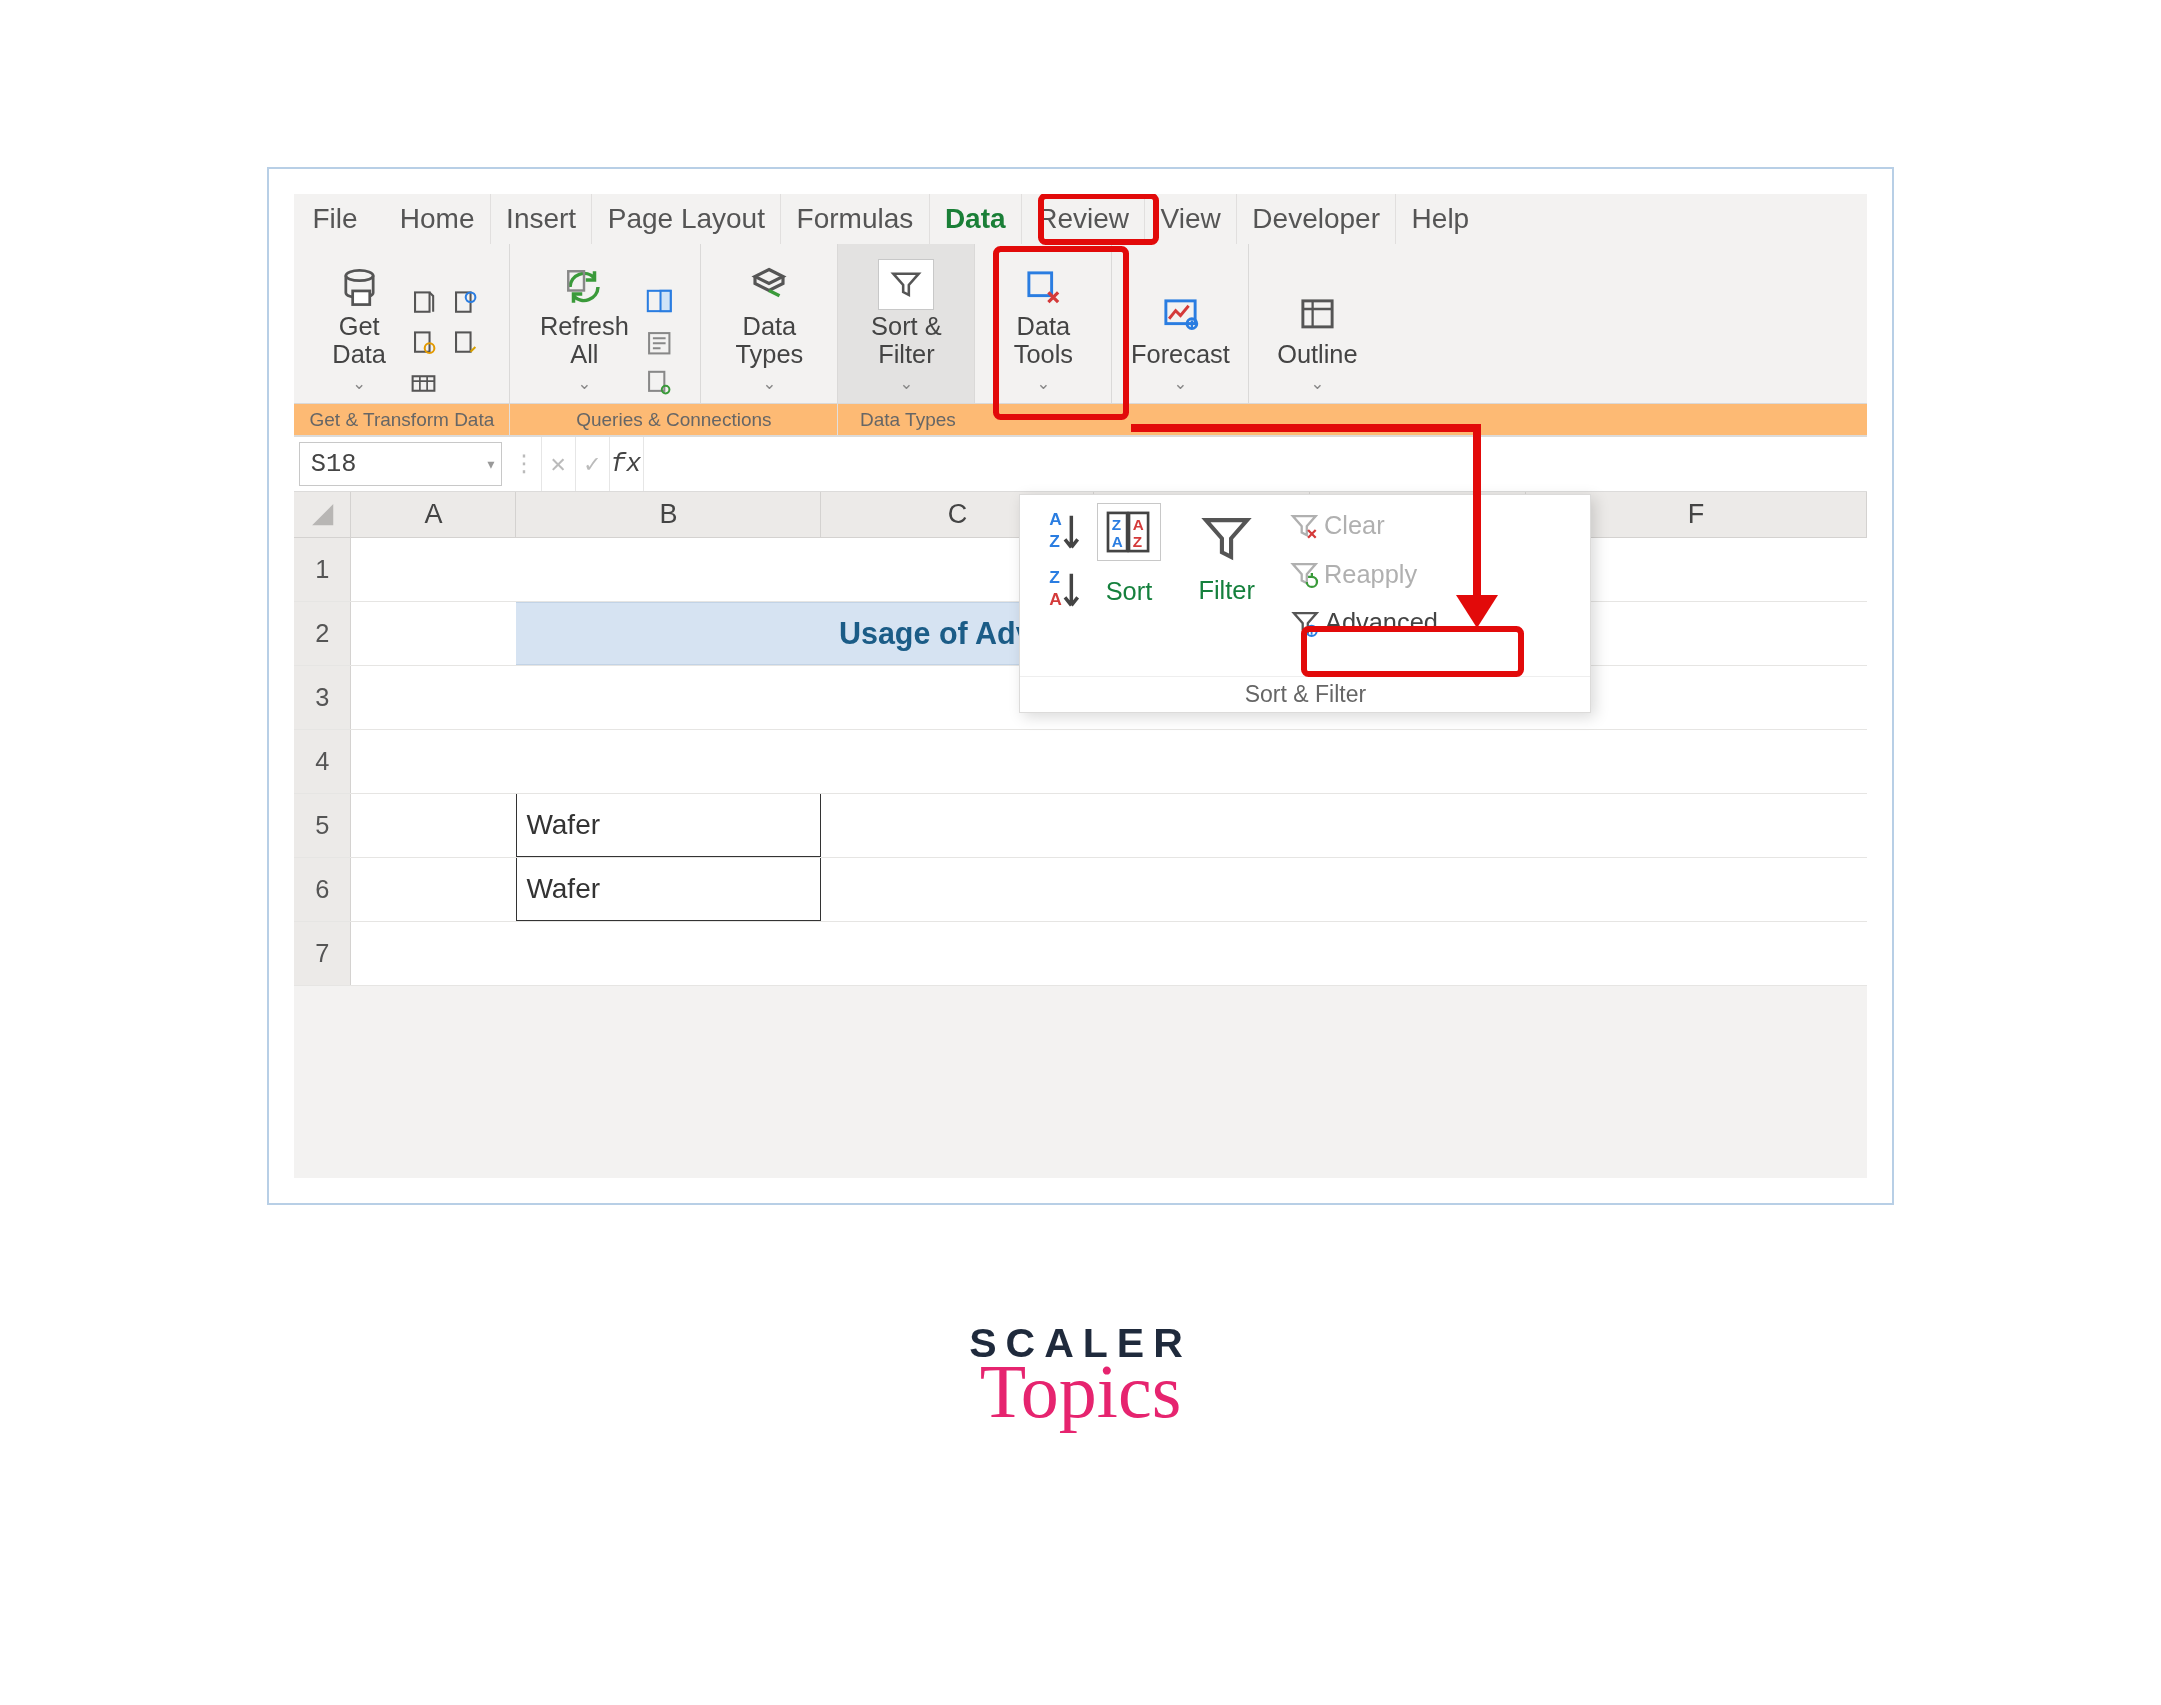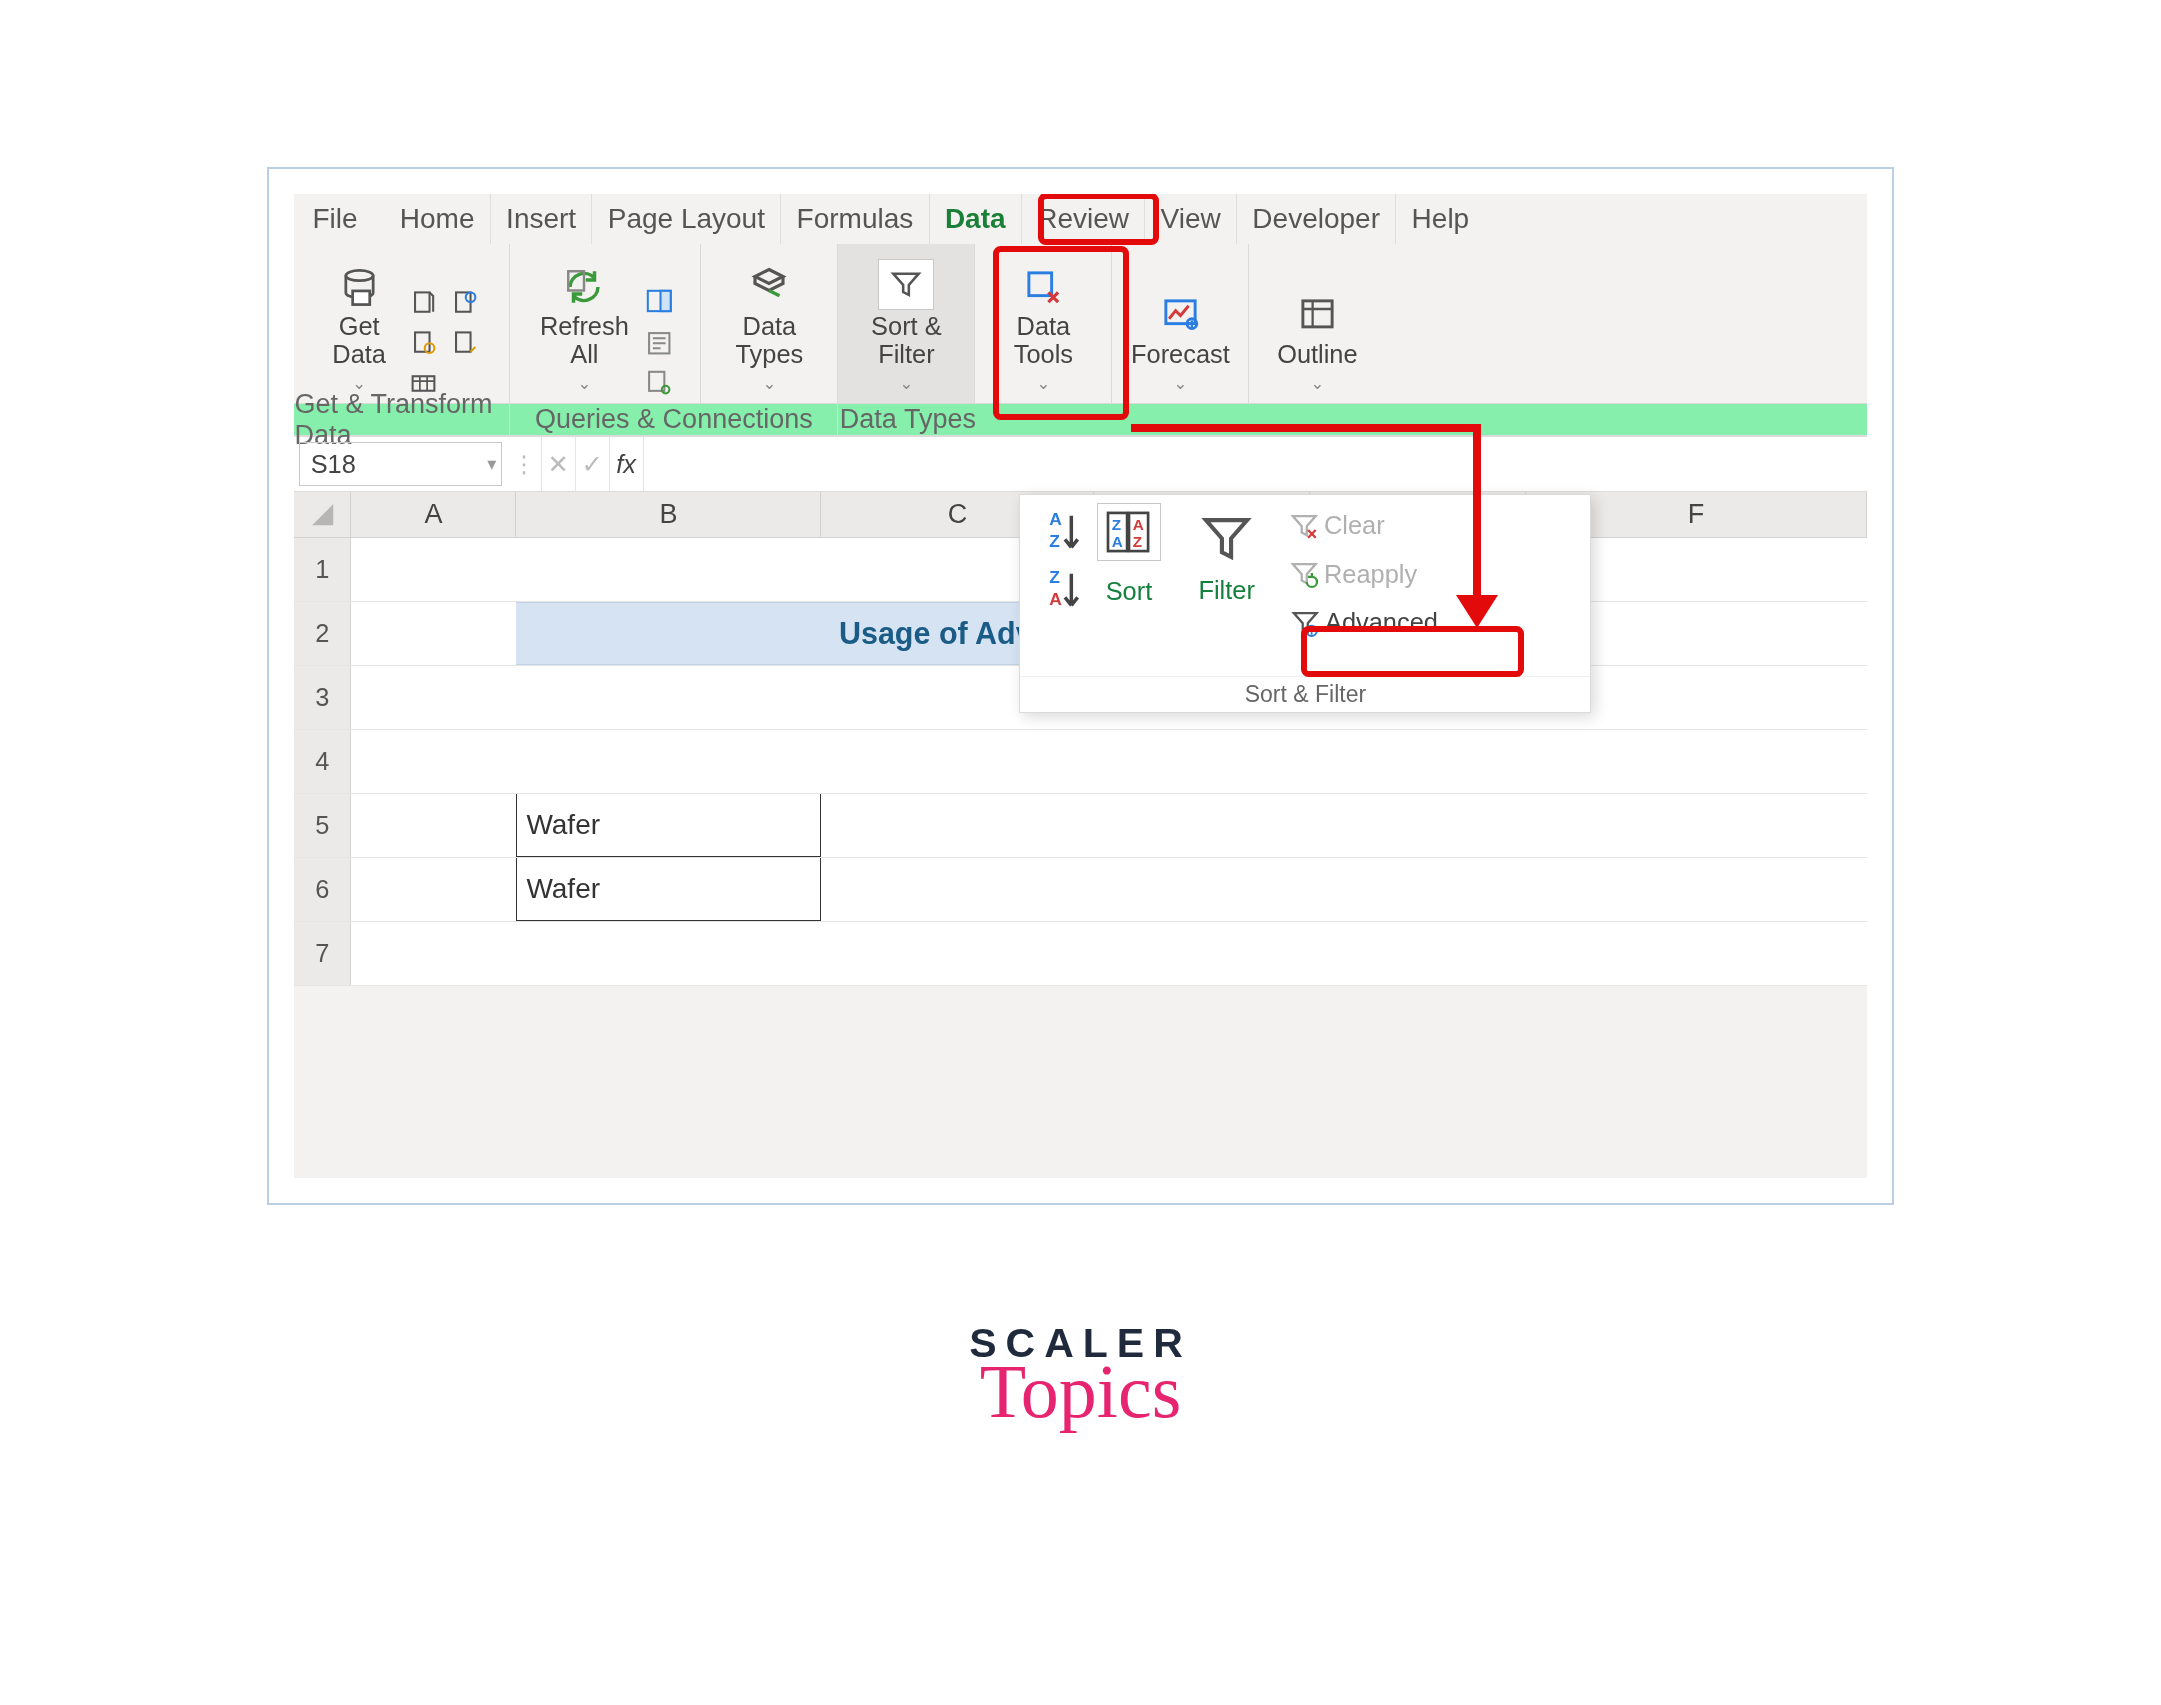--- a/index.html
+++ b/index.html
@@ -43,26 +43,26 @@
   }
   .group { display:flex; flex-direction:column; align-items:center; justify-content:flex-end; padding:6.4px 9px 1.3px; border-right:1.3px solid #dad9d8; }
   .group-btns { display:flex; align-items:flex-end; gap:5.1px; flex:1; }
   .big-btn { display:flex; flex-direction:column; align-items:center; justify-content:flex-end; gap:1.3px; width:95px; font-size:25.4px; color:#444; text-align:center; line-height:28px; padding:2.5px 2.5px 5.1px; }
   .icon-ph { width:46px; height:46px; display:flex; align-items:center; justify-content:center; }
   .mini-grid { display:grid; grid-template-columns:auto auto; gap:2.5px 3.8px; margin-left:2.5px; }
   .mini-icon { width:37px; height:37px; display:flex; align-items:center; justify-content:center; }
   .group.sortfilter { background:#e3e2e1; }
   
   .ribbon-captions {
-    display:flex; height:33px; background:#86efac; border-bottom:2.5px solid #dcdbda;
-    font-size:27px; color:#666;
+    display:flex; height:33px; background:#fdba74; border-bottom:2.5px solid #dcdbda;
+    font-size:19px; color:#666;
   }
   .ribbon-captions div { display:flex; align-items:center; justify-content:center; border-right:1.3px solid #e1dfde; }
   
-  .fx-row { display:flex; height:55px; background:#fff; border-bottom:1.3px solid #dcdbda; }
+  .fx-row { display:flex; height:55px; background:#fff; border-bottom:1.3px solid #dcdbda;font-family:Liberation Mono, monospace; }
   .namebox { width:203px; border:1.3px solid #c8c8c8; margin:5.1px 5.1px 5.1px 5.1px; display:flex; align-items:center; padding:0 10.2px; font-size:25.4px; color:#444; position:relative; }
   .namebox .dd { position:absolute; right:5.1px; top:50%; transform:translateY(-50%); color:#999; font-size:18px; }
   .fx-ctrl { width:34px; display:flex; align-items:center; justify-content:center; color:#999; font-size:25.4px; border-right:1.3px solid #e6e6e6; }
   .fx-ctrl.dots { color:#bbb; font-size:23px; }
   .fxbar { flex:1; margin:5.1px 5.1px 5.1px 0; border:1.3px solid transparent; }
   
   .row-cols, .sheet-row { display:flex; }
   .col-hdr-row { height:46px; background:#eceae8; border-bottom:1.3px solid #d4d2d0; }
   .row-hdr { width:57px; border-right:1.3px solid #d4d2d0; display:flex; align-items:center; justify-content:center; font-size:25.4px; color:#555; background:#eceae8; }
   .col-hdr { border-right:1.3px solid #d4d2d0; display:flex; align-items:center; justify-content:center; font-size:27px; color:#444; background:#eceae8; }

